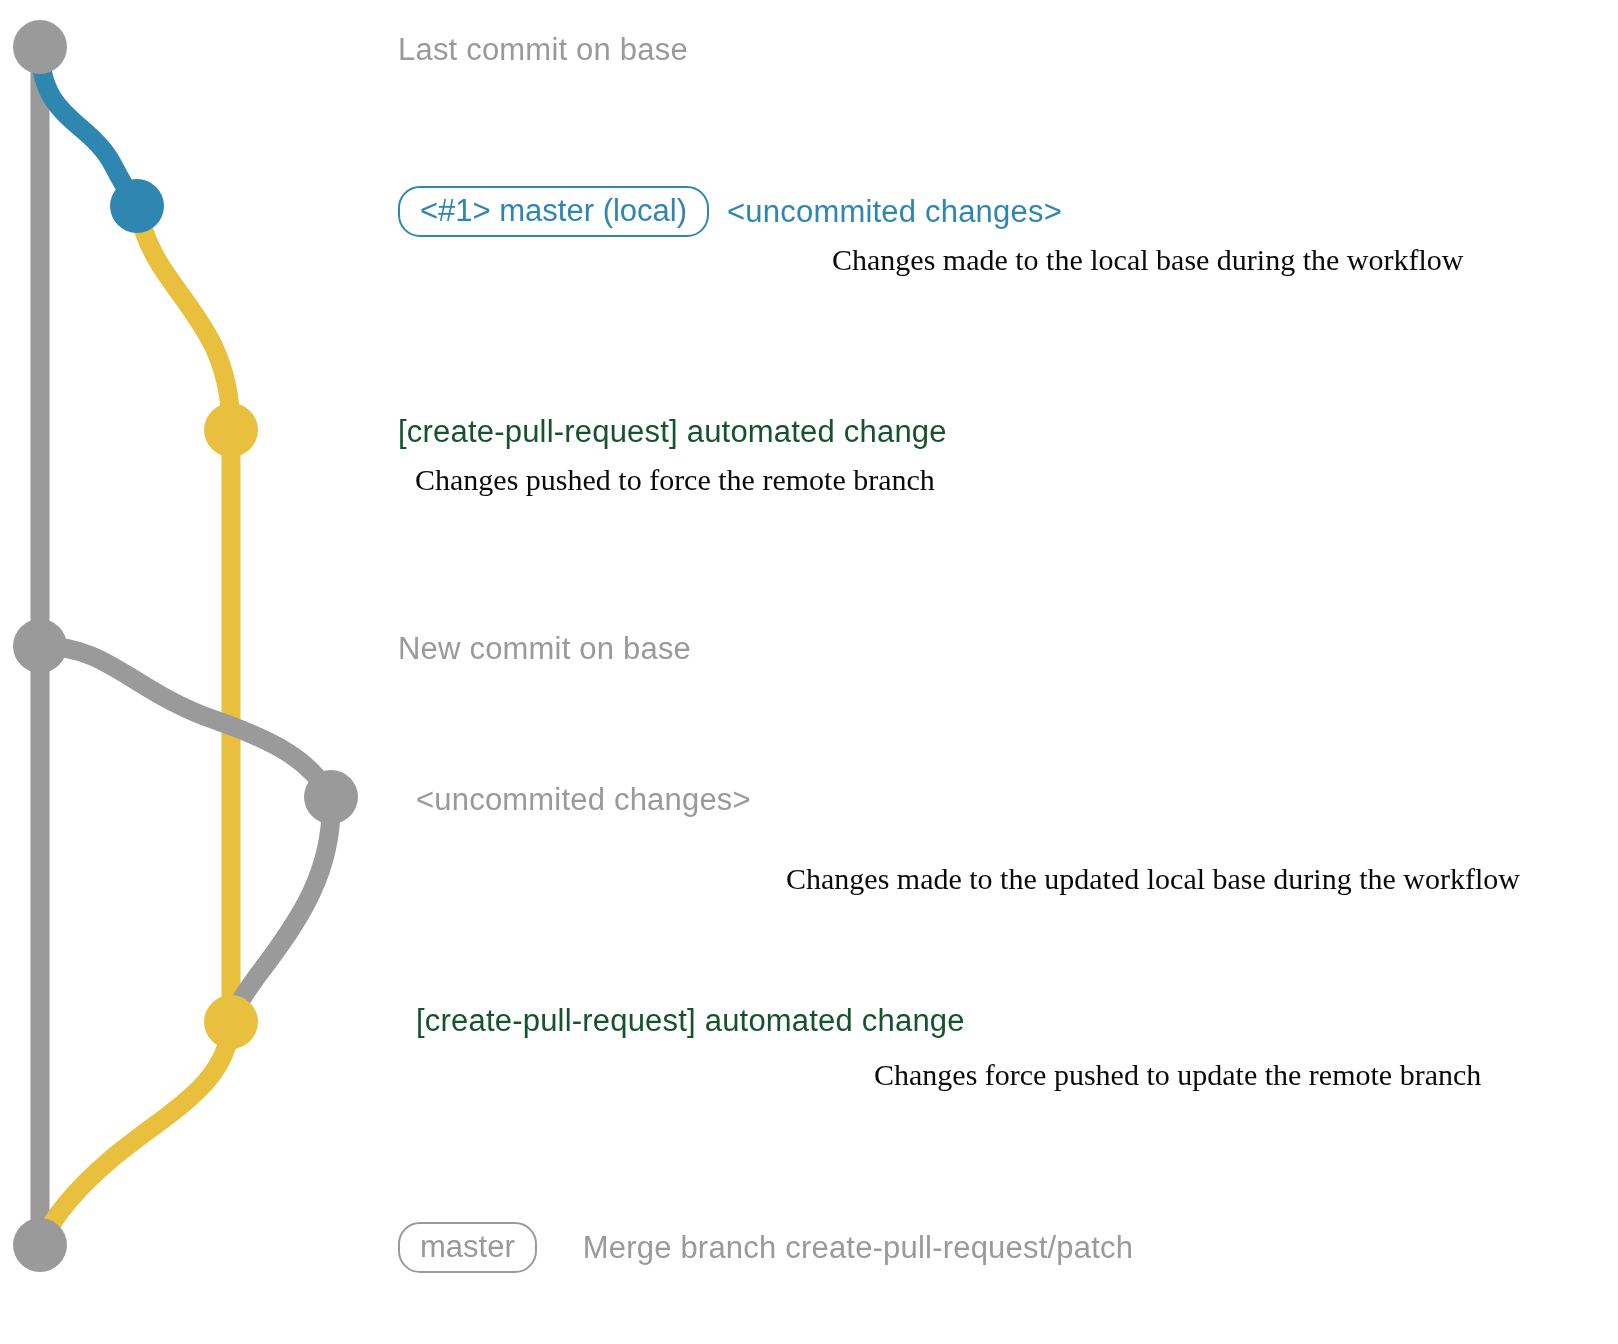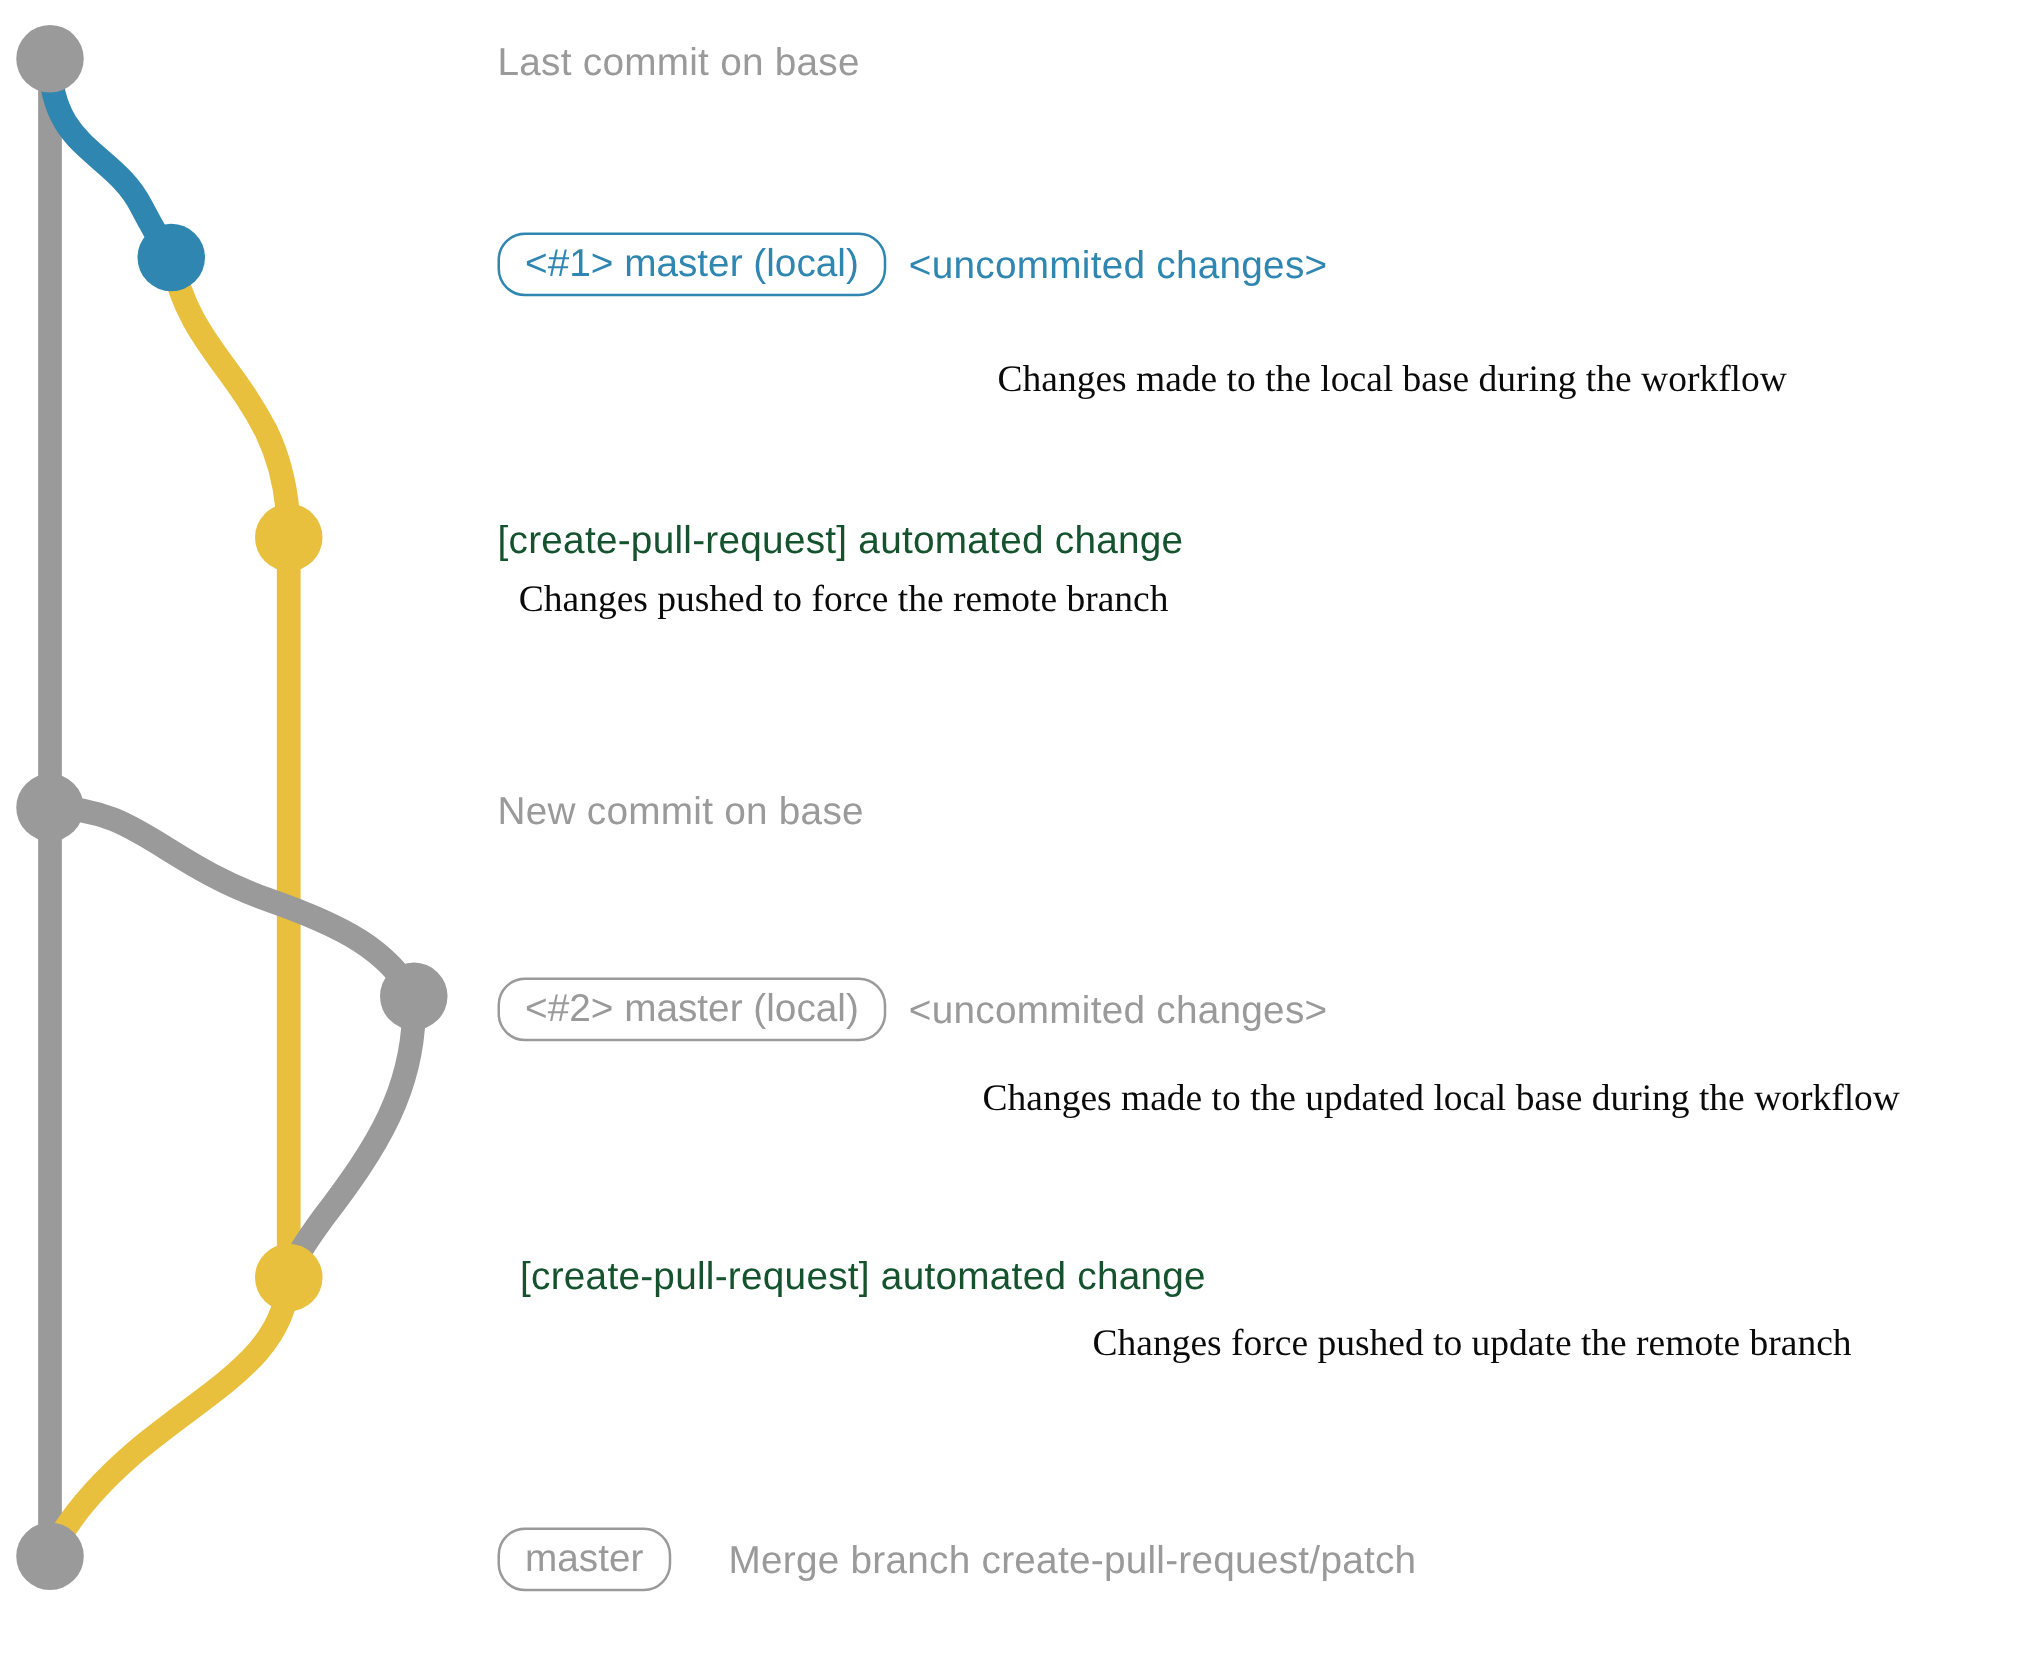--- a/index.html
+++ b/index.html
@@ -103,33 +103,32 @@
 </svg>
 
 <div class="row" style="left:398px; top:32px;">
   <span class="plain-label">Last commit on base</span>
 </div>
 
 <div class="row" style="left:398px; top:186px;">
   <span class="badge blue">&lt;#1&gt; master (local)</span>
   <span class="subject blue">&lt;uncommited changes&gt;</span>
 </div>
-<div class="desc" style="left:798px; top:243px;margin-top:44px;">Changes made to the local base during the workflow</div>
+<div class="desc" style="left:832px; top:243px;">Changes made to the local base during the workflow</div>
 
 <div class="row" style="left:398px; top:414px;">
   <span class="subject yellow" style="margin-left:0;">[create-pull-request] automated change</span>
 </div>
 <div class="desc" style="left:415px; top:463px;">Changes pushed to force the remote branch</div>
 
 <div class="row" style="left:398px; top:631px;">
   <span class="plain-label">New commit on base</span>
 </div>
 
 <div class="row" style="left:398px; top:782px;">
-  <span class="badge gray">&lt;#2&gt; master (local)</span>
   <span class="subject gray">&lt;uncommited changes&gt;</span>
 </div>
 <div class="desc" style="left:786px; top:838px;margin-top:24px;">Changes made to the updated local base during the workflow</div>
 
 <div class="row" style="left:398px; top:1003px;">
   <span class="subject yellow">[create-pull-request] automated change</span>
 </div>
 <div class="desc" style="left:874px; top:1058px;">Changes force pushed to update the remote branch</div>
 
 <div class="row" style="left:398px; top:1222px;gap:28px;">

